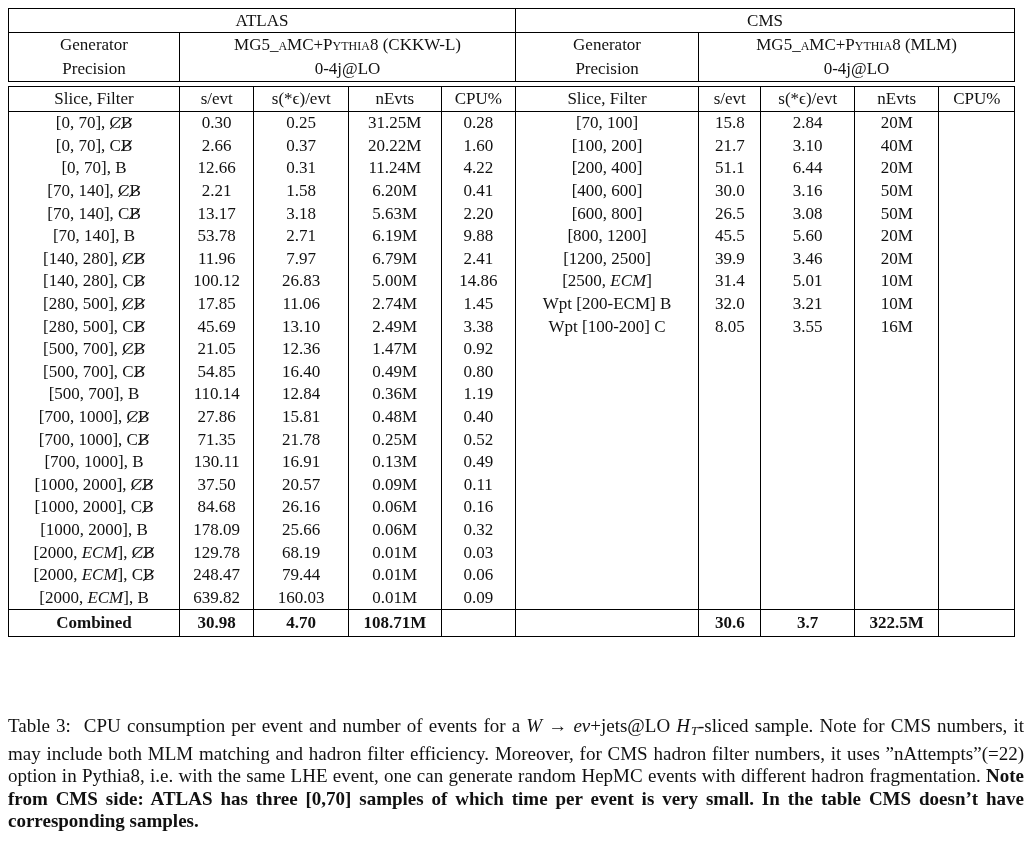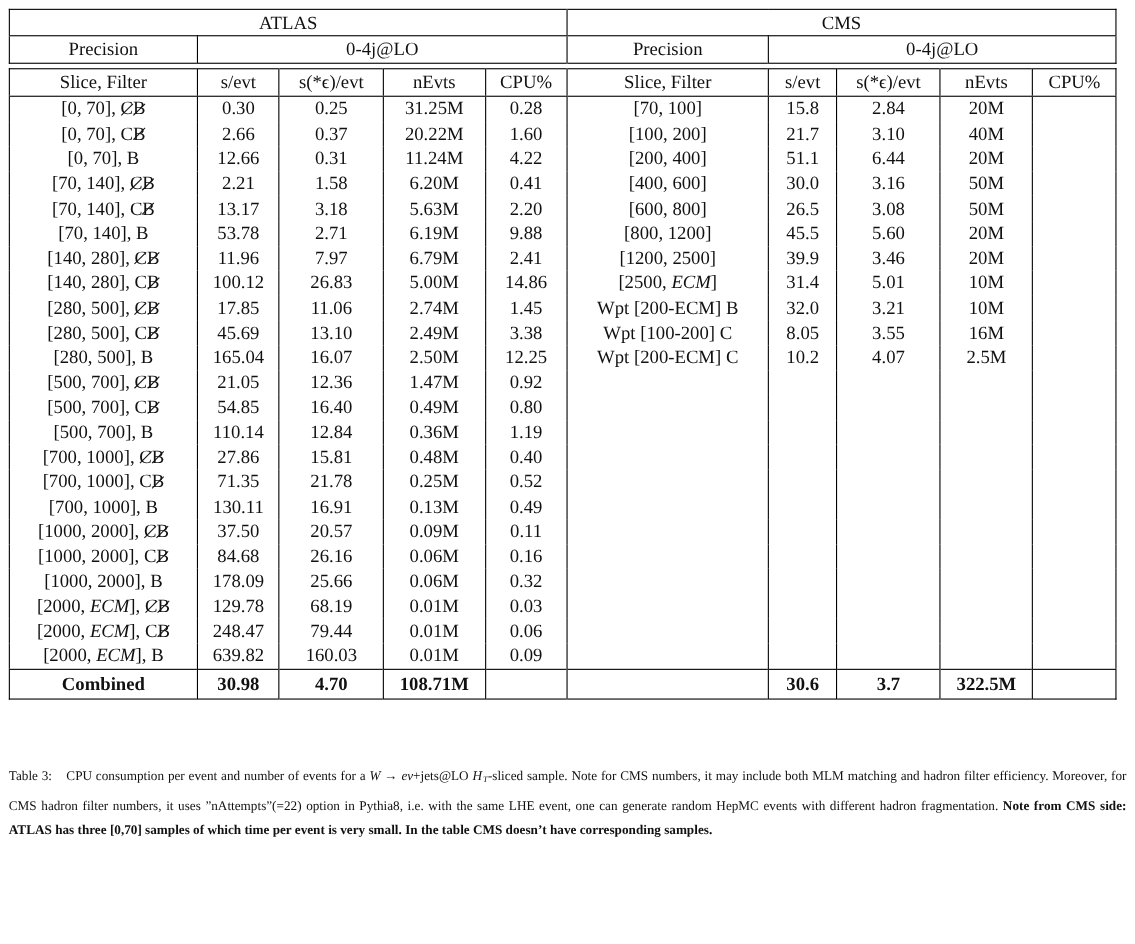--- a/index.html
+++ b/index.html
@@ -26,40 +26,46 @@
   .it{font-style:italic;}
   .bf{font-weight:bold;}
   .sub{font-size:65%;font-style:italic;vertical-align:-0.28em;margin-left:1px;}
   .capgap{padding-right:13px;}
   .cancel{position:relative;display:inline-block;}
   .cancel::after{
     content:"";position:absolute;left:-18%;top:48%;width:136%;
     border-top:1.4px solid #161616;transform:rotate(-45deg);transform-origin:center;
   }
   .caption{
-    position:absolute;left:8px;top:694px;width:1016px;
-    font-size:12px;line-height:22.4px;text-align:justify;
+    position:absolute;left:8px;top:715px;width:1016px;
+    font-size:19px;line-height:22.4px;text-align:justify;
   }
 </style>
 </head>
 <body>
 
 <div class="tablewrap">
 
   <table class="box box1">
     <colgroup>
       <col style="width:17%">
         <col style="width:33.4%">
       <col style="width:18.2%">
         <col style="width:31.4%">
     </colgroup>
     <tbody>
       <tr class="titles">
         <td colspan="2">ATLAS</td>
         <td colspan="2">CMS</td>
+      </tr>
+      <tr>
+        <td>Generator</td>
+        <td class="sc">MG5_aMC+Pythia8 (CKKW-L)</td>
+        <td>Generator</td>
+        <td class="sc">MG5_aMC+Pythia8 (MLM)</td>
       </tr>
       <tr>
         <td>Precision</td>
         <td>0-4j@LO</td>
         <td>Precision</td>
         <td>0-4j@LO</td>
       </tr>
     </tbody>
   </table>
 
@@ -207,32 +213,20 @@
           <td>13.10</td>
           <td>2.49M</td>
           <td>3.38</td>
           <td><span>Wpt [100-200] C</span></td>
           <td>8.05</td>
           <td>3.55</td>
           <td>16M</td>
           <td></td>
         </tr>
         <tr>
-          <td><span>[280, 500], B</span></td>
-          <td>165.04</td>
-          <td>16.07</td>
-          <td>2.50M</td>
-          <td>12.25</td>
-          <td><span>Wpt [200-ECM] C</span></td>
-          <td>10.2</td>
-          <td>4.07</td>
-          <td>2.5M</td>
-          <td></td>
-        </tr>
-        <tr>
           <td><span>[500, 700], </span><span class="cancel">C</span><span class="cancel">B</span></td>
           <td>21.05</td>
           <td>12.36</td>
           <td>1.47M</td>
           <td>0.92</td>
           <td></td>
           <td></td>
           <td></td>
           <td></td>
           <td></td>

